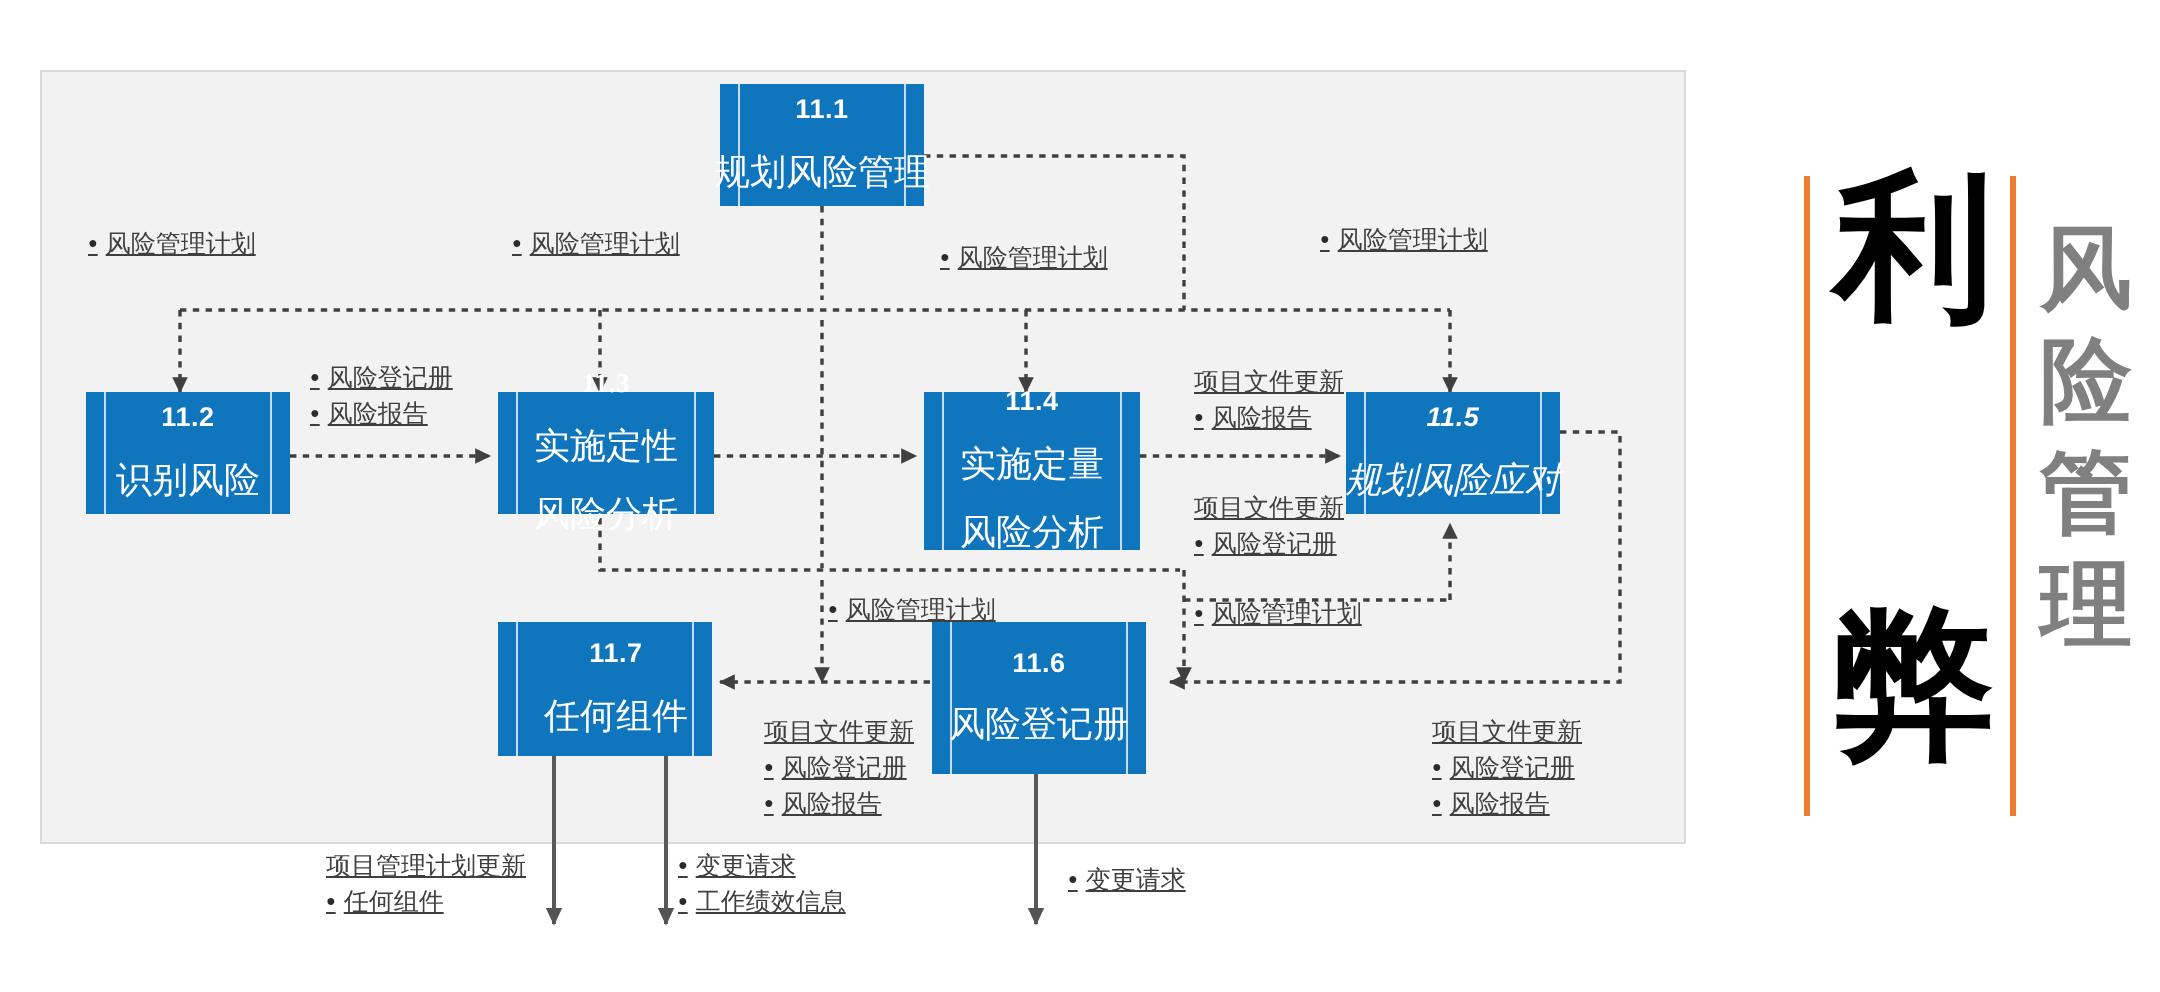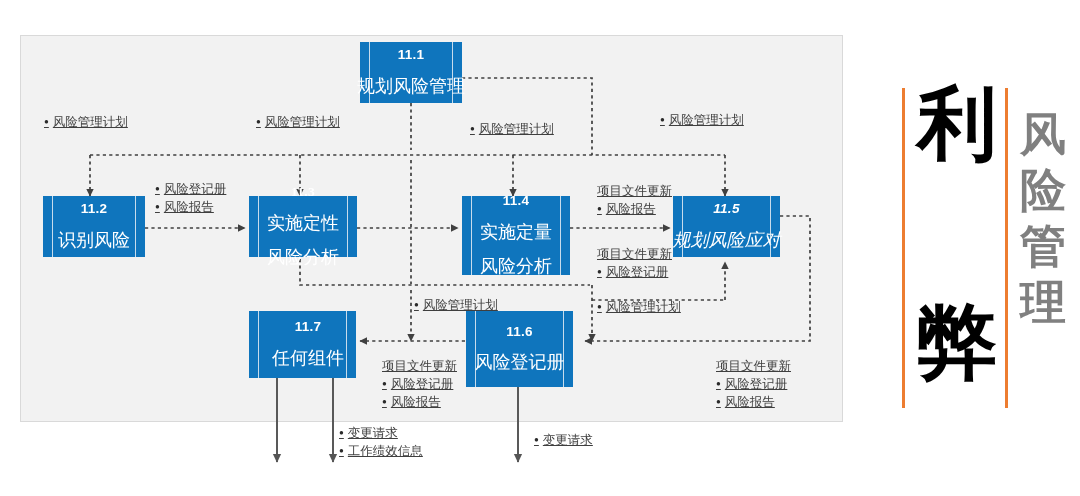--- a/index.html
+++ b/index.html
@@ -234,20 +234,24 @@
     <span class="li">风险登记册</span>
     <span class="li">风险报告</span>
   </div>
 
   <div class="lbl" style="left:716px;top:357px;">
     <span class="hdr">项目文件更新</span>
     <span class="li">风险登记册</span>
     <span class="li">风险报告</span>
   </div>
 
+  <div class="lbl" style="left:163px;top:424px;">
+    <span class="hdr">项目管理计划更新</span>
+    <span class="li">任何组件</span>
+  </div>
 
   <div class="lbl" style="left:339px;top:424px;">
     <span class="li">变更请求</span>
     <span class="li">工作绩效信息</span>
   </div>
 
   <div class="lbl" style="left:534px;top:431px;">
     <span class="li">变更请求</span>
   </div>
 

